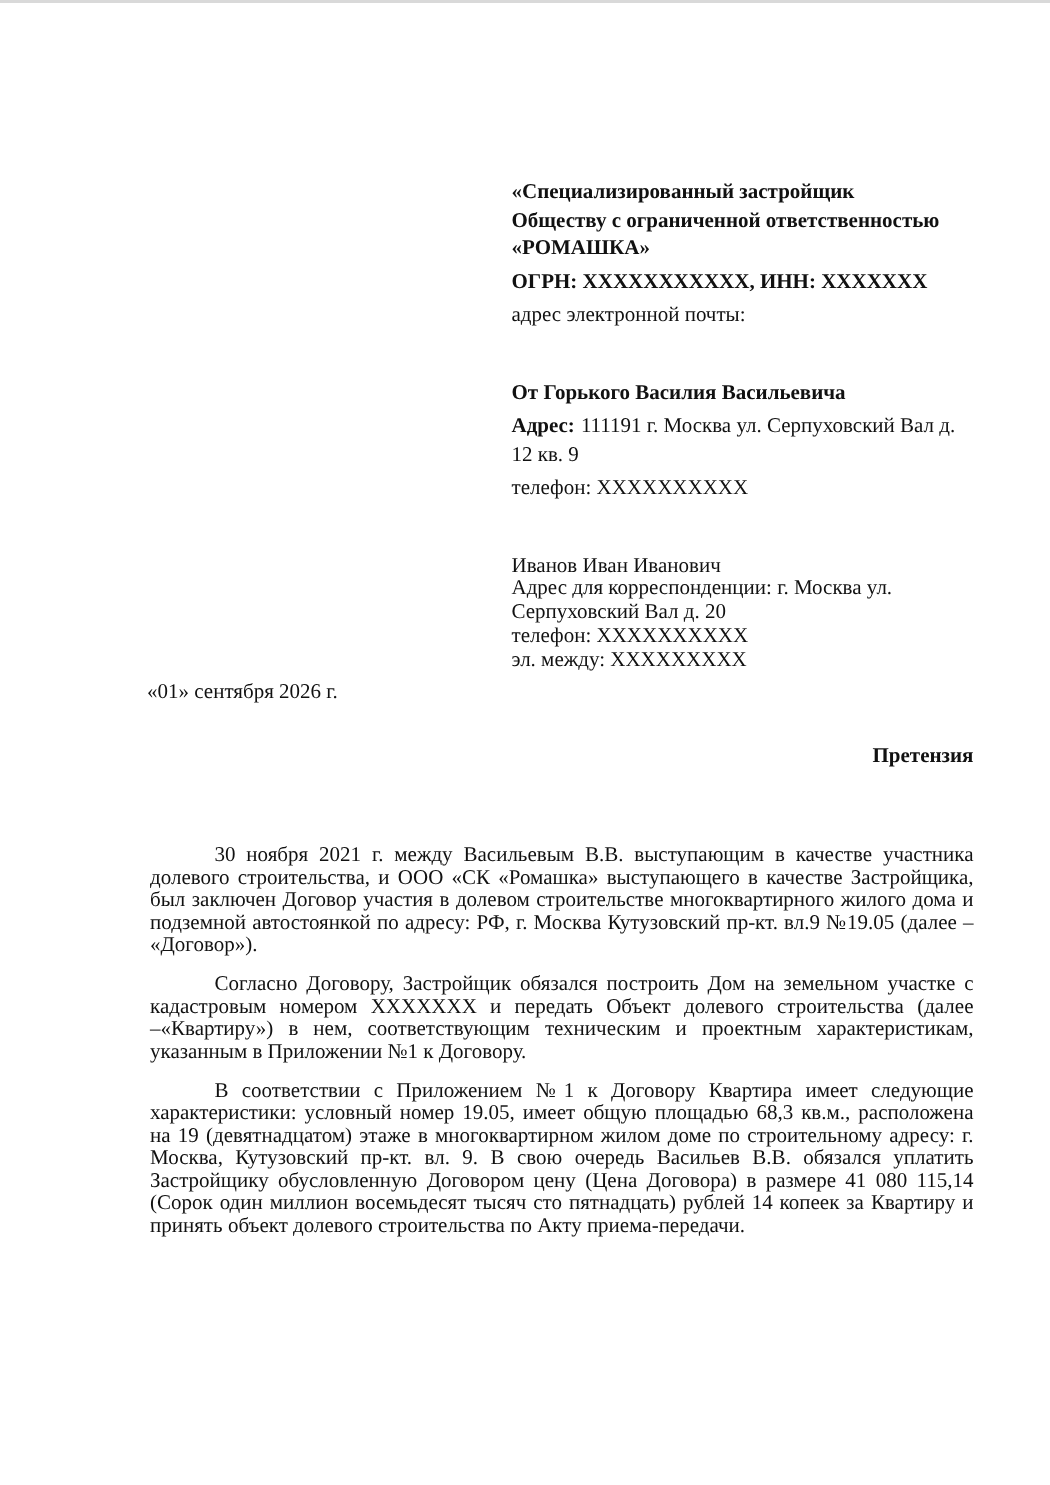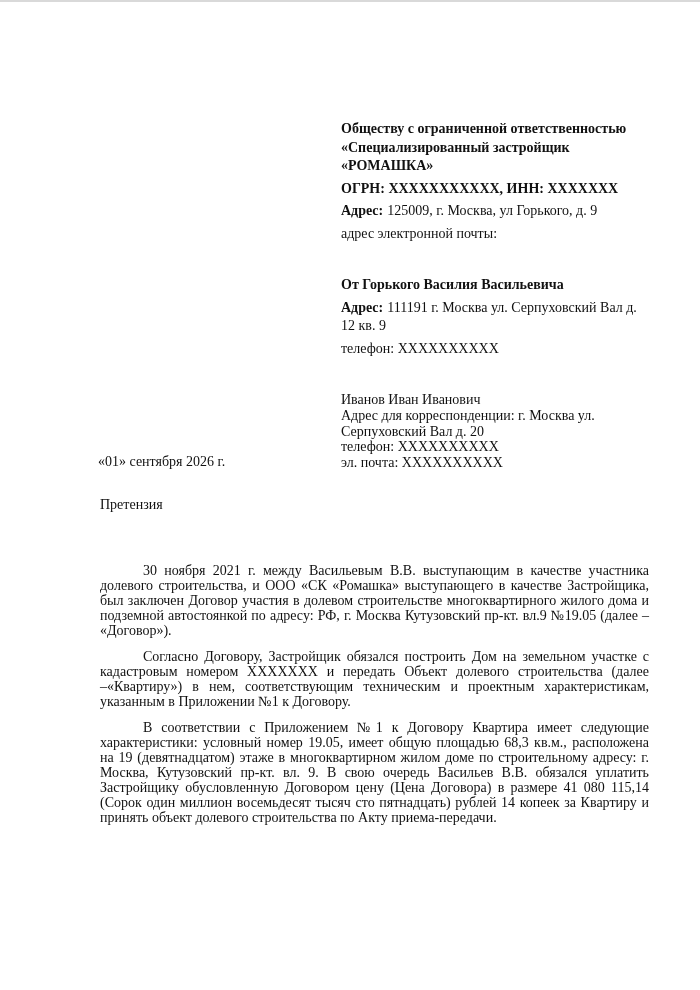--- a/index.html
+++ b/index.html
@@ -49,22 +49,22 @@
     left: 98px;
     top: 452px;
     line-height: 16px;
   }
   
   .doc-title {
     position: absolute;
     left: 100px;
     top: 492px;
     width: 549px;
-    text-align: left;
-    font-weight: normal;
+    text-align: right;
+    font-weight: bold;
     line-height: 21px;
   }
   
   .doc-body {
     position: absolute;
     left: 100px;
     top: 561px;
     width: 549px;
     text-align: justify;
   }
@@ -75,39 +75,38 @@
   }
 </style>
 </head>
 <body>
 
 <div class="page">
 
   <div class="header-right">
 
     <div class="hblock recipient-block">
+      <div class="line bold">«Специализированный застройщик</div>
       <div class="line bold">Обществу с ограниченной ответственностью</div>
-      <div class="line bold">«Специализированный застройщик</div>
       <div class="line bold">«РОМАШКА»</div>
       <p class="para bold">ОГРН: XXXXXXXXXXX, ИНН: XXXXXXX</p>
-      <p class="para"><span class="addr-label">Адрес:</span><span>125009, г. Москва, ул Горького, д. 9</span></p>
       <p class="para">адрес электронной почты:</p>
     </div>
 
     <div class="hblock sender-block">
       <p class="line bold">От Горького Василия Васильевича</p>
       <p class="para"><span class="addr-label">Адрес:</span><span>111191 г. Москва ул. Серпуховский Вал д. 12 кв. 9</span></p>
       <p class="para">телефон: XXXXXXXXXX</p>
     </div>
 
     <div class="hblock rep-block">
       <p class="tight">Иванов Иван Иванович</p>
       <p class="tight">Адрес для корреспонденции: г. Москва ул. Серпуховский Вал д. 20</p>
       <p class="tight">телефон: XXXXXXXXXX</p>
-      <p class="tight">эл. почта: XXXXXXXXXX</p>
+      <p class="tight">эл. между: XXXXXXXXX</p>
     </div>
 
   </div>
 
   <div class="date-line">«01» сентября 2026 г.</div>
 
   <div class="doc-title">
     <div>Претензия</div>
   </div>
 

